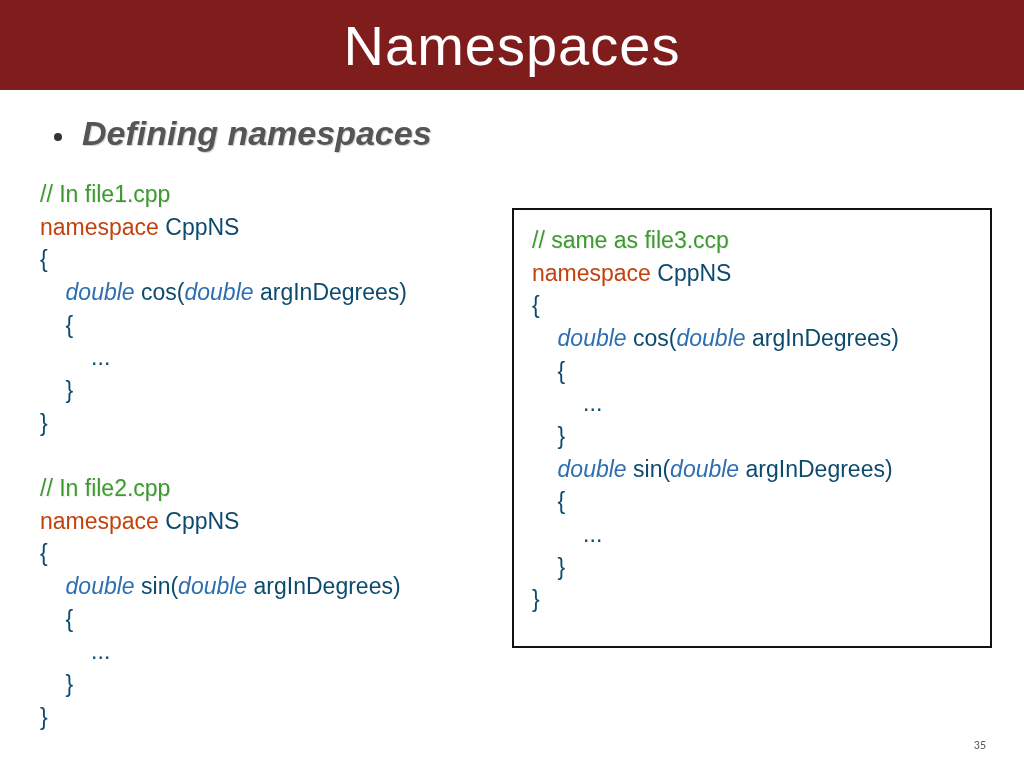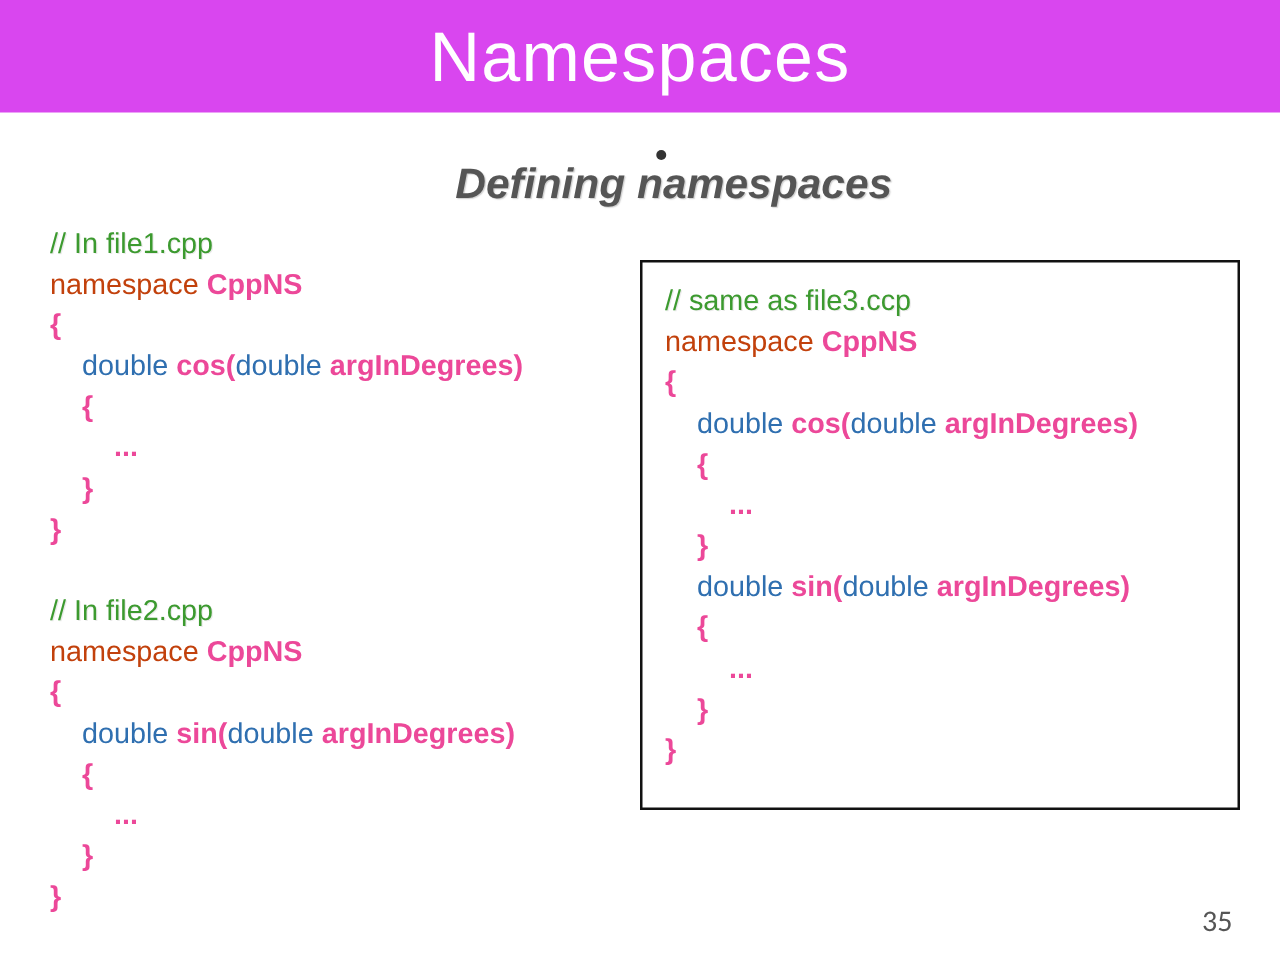--- a/index.html
+++ b/index.html
@@ -7,36 +7,35 @@
     width: 1024px;
     height: 768px;
     background: #ffffff;
     font-family: "Trebuchet MS", "Lucida Sans", sans-serif;
     position: relative;
     overflow: hidden;
   }
   .title-bar {
     width: 100%;
     height: 90px;
-    background: #d946ef;
+    background: #7f1d1d;
     display: flex;
     align-items: center;
     justify-content: center;
   }
   .title-bar h1 {
     color: #ffffff;
     font-size: 56px;
     font-weight: 400;
     letter-spacing: 1px;
   }
   .bullet-row {
     margin: 24px 0 0 54px;
     display: flex;
     align-items: center;
-    flex-direction: column;
   }
   .bullet-dot {
     width: 8px;
     height: 8px;
     background: #333;
     border-radius: 50%;
     margin-right: 20px;
     margin-top: 6px;
   }
   .bullet-text {
@@ -69,27 +68,27 @@
   .right-box {
     position: absolute;
     left: 472px;
     top: 30px;
     width: 480px;
     border: 2px solid #111;
     padding: 14px 18px 30px 18px;
   }
   .cm { color: #3c9a2f; font-weight: 400; text-shadow: 1px 1px 0 rgba(0,0,0,0.08); }
   .kw { color: #c2410c; }
-  .ty { color: #2f6fb0; }
-  .id { color: #ec4899; font-weight: bold; }
+  .ty { color: #2f6fb0; font-style: italic; }
+  .id { color: #0c4a6e; }
   .page-num {
     position: absolute;
     right: 38px;
     bottom: 16px;
-    font-size: 24px;
+    font-size: 12px;
     color: #555;
     font-family: "Calibri", sans-serif;
   }
 </style>
 </head>
 <body>
 
 <div class="title-bar">
   <h1>Namespaces</h1>
 </div>

